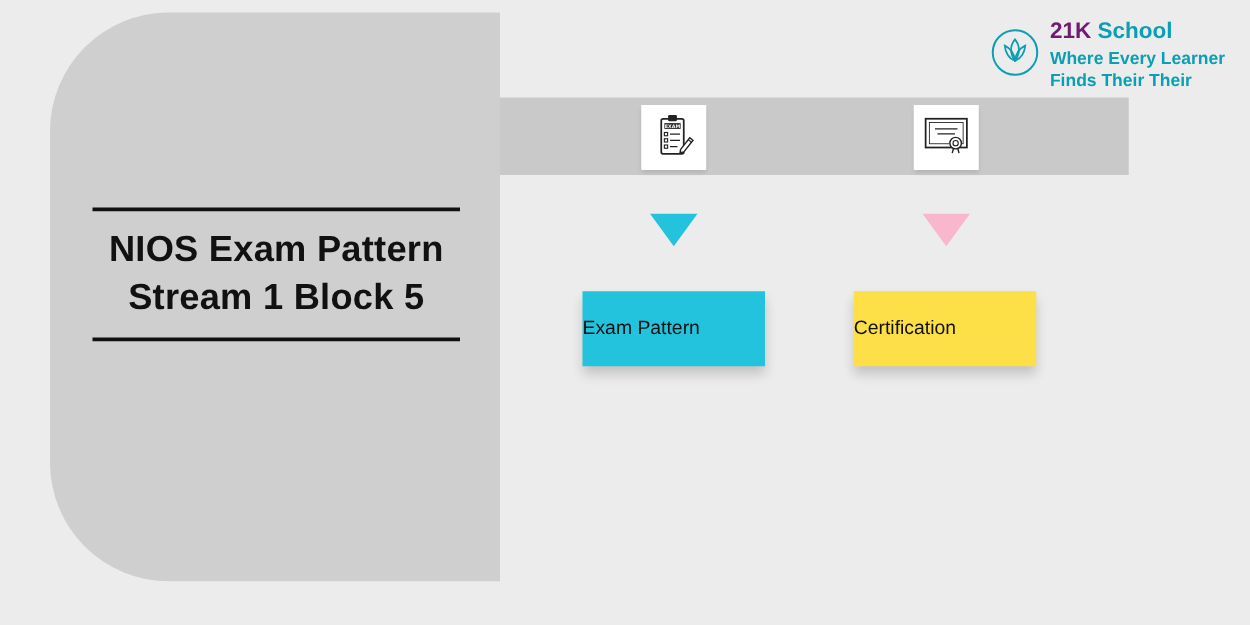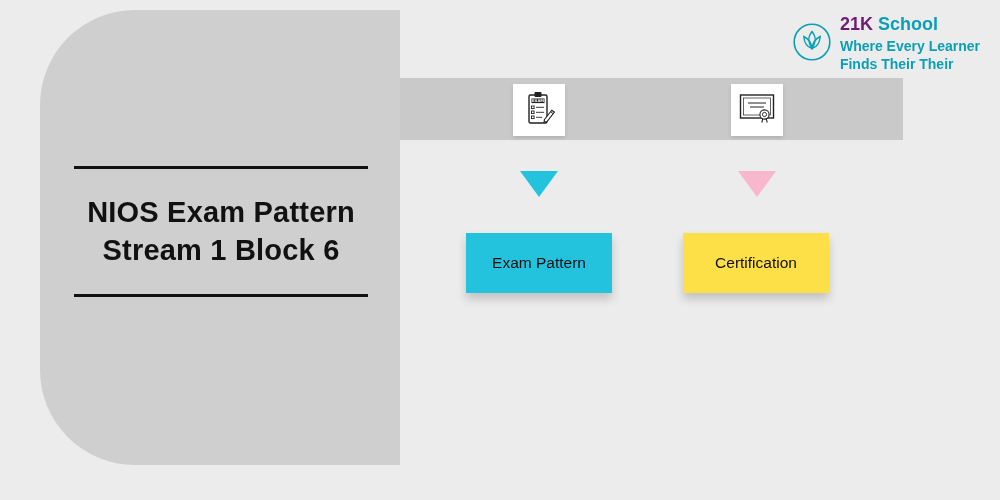--- a/index.html
+++ b/index.html
@@ -31,21 +31,21 @@
     width: 294px;
     text-align: center;
   }
   .title-rule {
     height: 3px;
     background: #111;
     border: none;
     margin: 0;
   }
   .page-title {
-    margin: 24px 0;
+    margin: 12px 0;
     font-size: 29px;
     font-weight: 700;
     color: #111;
     line-height: 1.32;
     letter-spacing: 0.2px;
   }
   .page-title span { display: block; }
 
   
   .flow-band {
@@ -86,21 +86,21 @@
   .arrow-cert { left: 738px; border-top-color: #f8b7cd; }
 
   
   .label-box {
     position: absolute;
     top: 233px;
     width: 146px;
     height: 60px;
     display: flex;
     align-items: center;
-    justify-content: center;
+    justify-content: flex-start;
     font-size: 15.5px;
     color: #111;
     box-shadow: 0 6px 9px rgba(0,0,0,0.18);
   }
   .label-exam { left: 466px; background: #23c3de; }
   .label-cert { left: 683px; background: #fde047; }
 
   
   .brand {
     position: absolute;
@@ -126,21 +126,21 @@
 </head>
 <body>
 
 <div class="canvas">
 
   <div class="title-panel">
     <div class="title-block">
       <hr class="title-rule">
       <h1 class="page-title">
         <span>NIOS Exam Pattern</span>
-        <span>Stream 1 Block 6</span>
+        <span>Stream 1 Block 5</span>
       </h1>
       <hr class="title-rule">
     </div>
   </div>
 
   <div class="flow-band"></div>
 
   <div class="icon-card icon-card-exam">
     <span>
       <svg width="36" height="38" viewBox="0 0 36 38" aria-hidden="true">

